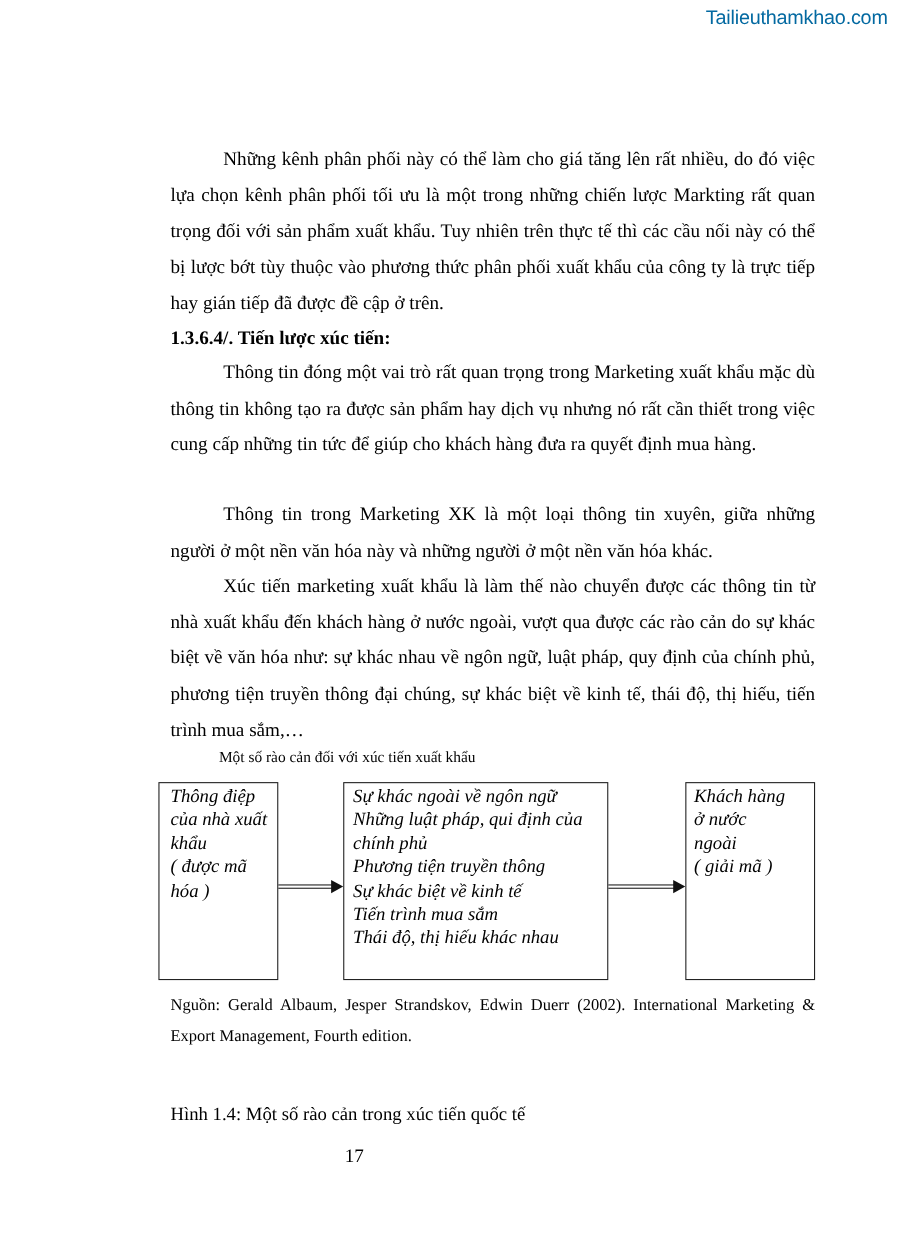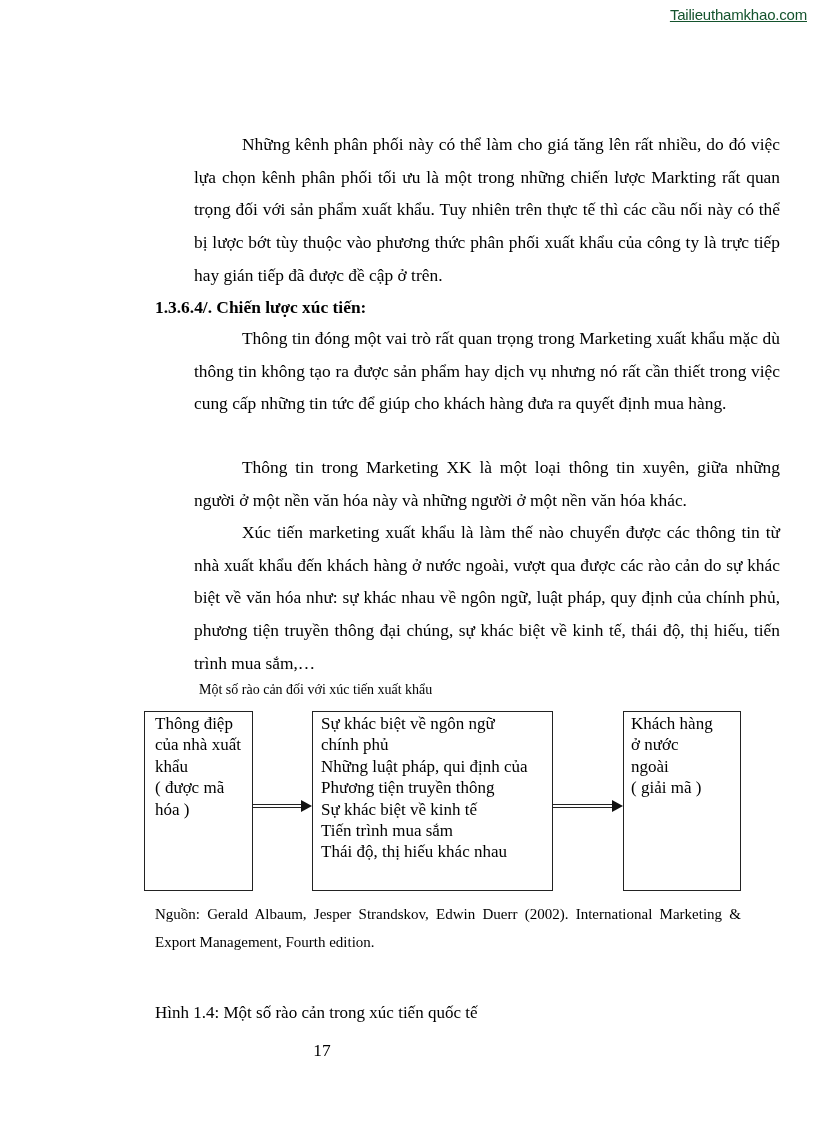--- a/index.html
+++ b/index.html
@@ -1,26 +1,26 @@
 <!DOCTYPE html>
 <html><head>
   <meta charset="utf-8">
   <style>
     html, body { margin: 0; padding: 0; background: #ffffff; }
     body { width: 816px; height: 1123px; position: relative; overflow: hidden;
            font-family: "Liberation Serif", "DejaVu Serif", serif; color: #000; }
     .watermark { position: absolute; top: 6px; right: 9px; font-family: "Liberation Sans", "DejaVu Sans", sans-serif;
-                 font-size: 15px; color: #14532d; letter-spacing: -0.2px; text-decoration: underline; }
+                 font-size: 18px; color: #0369a1; letter-spacing: -0.2px; }
     .para { position: absolute; left: 155px; width: 586px; font-size: 17.4px; line-height: 32.7px;
-            text-align: justify; text-align-last: left; margin-left: 39px; }
+            text-align: justify; text-align-last: left; }
     .para .indent { display: inline-block; width: 48px; }
     .heading { position: absolute; left: 155px; top: 295px; font-size: 17.4px; font-weight: bold; line-height: 24px; }
     .caption-line { position: absolute; left: 199px; top: 678px; font-size: 14px; line-height: 24px; }
     .box { position: absolute; border: 1.3px solid #222; box-sizing: border-box; font-size: 17px; line-height: 21.4px;
-           padding: 1px 0 0 10px; }
+           padding: 1px 0 0 10px; font-style: italic; }
     .box .ln { display: block; white-space: nowrap; }
     #box1 { left: 144px; top: 711px; width: 109px; height: 180px; }
     #box2 { left: 312px; top: 711px; width: 241px; height: 180px; padding-left: 8px; }
     #box3 { left: 623px; top: 711px; width: 118px; height: 180px; padding-left: 7px; }
     .arrow { position: absolute; height: 5px; }
     .arrow .shaft { position: absolute; left: 0; top: 0; height: 1.5px; border-top: 1.5px solid #222; border-bottom: 1.5px solid #222; }
     .arrow .head { position: absolute; top: -4px; width: 0; height: 0; border-top: 6px solid transparent;
                    border-bottom: 6px solid transparent; border-left: 11px solid #111; }
     #arrow1 { left: 253px; top: 804px; width: 59px; }
     #arrow1 .shaft { width: 49px; }
@@ -33,21 +33,21 @@
     .figcap { position: absolute; left: 155px; top: 1001px; font-size: 17px; line-height: 24px; }
     .pagenum { position: absolute; left: 0; width: 644px; top: 1040px; text-align: center; font-size: 17.4px; }
   </style>
 </head>
 <body>
 
 <div class="watermark">Tailieuthamkhao.com</div>
 
 <div class="para" style="top:128px;"><span class="indent"></span><span>Những kênh phân phối này có thể làm cho giá tăng lên rất nhiều, do đó việc lựa chọn kênh phân phối tối ưu là một trong những chiến lược Markting rất quan trọng đối với sản phẩm xuất khẩu. Tuy nhiên trên thực tế thì các cầu nối này có thể bị lược bớt tùy thuộc vào phương thức phân phối xuất khẩu của công ty là trực tiếp hay gián tiếp đã được đề cập ở trên.</span></div>
 
-<div class="heading">1.3.6.4/. Chiến lược xúc tiến:</div>
+<div class="heading">1.3.6.4/. Tiến lược xúc tiến:</div>
 
 <div class="para" style="top:322px;"><span class="indent"></span><span>Thông tin đóng một vai trò rất quan trọng trong Marketing xuất khẩu mặc dù thông tin không tạo ra được sản phẩm hay dịch vụ nhưng nó rất cần thiết trong việc cung cấp những tin tức để giúp cho khách hàng đưa ra quyết định mua hàng.</span></div>
 
 <div class="para" style="top:451px;"><span class="indent"></span><span>Thông tin trong Marketing XK là một loại thông tin xuyên, giữa những người ở một nền văn hóa này và những người ở một nền văn hóa khác.</span></div>
 
 <div class="para" style="top:516px;"><span class="indent"></span><span>Xúc tiến marketing xuất khẩu là làm thế nào chuyển được các thông tin từ nhà xuất khẩu đến khách hàng ở nước ngoài, vượt qua được các rào cản do sự khác biệt về văn hóa như: sự khác nhau về ngôn ngữ, luật pháp, quy định của chính phủ, phương tiện truyền thông đại chúng, sự khác biệt về kinh tế, thái độ, thị hiếu, tiến trình mua sắm,…</span></div>
 
 <div class="caption-line">Một số rào cản đối với xúc tiến xuất khẩu</div>
 
 <div class="box" id="box1">
@@ -57,23 +57,23 @@
   <span class="ln">( được mã</span>
   <span class="ln">hóa )</span>
 </div>
 
 <div class="arrow" id="arrow1">
   <div class="shaft"></div>
   <div class="head"></div>
 </div>
 
 <div class="box" id="box2">
-  <span class="ln">Sự khác biệt về ngôn ngữ</span>
+  <span class="ln">Sự khác ngoài về ngôn ngữ</span>
+  <span class="ln">Những luật pháp, qui định của</span>
   <span class="ln">chính phủ</span>
-  <span class="ln">Những luật pháp, qui định của</span>
   <span class="ln">Phương tiện truyền thông</span>
   <span class="ln">Sự khác biệt về kinh tế</span>
   <span class="ln">Tiến trình mua sắm</span>
   <span class="ln">Thái độ, thị hiếu khác nhau</span>
 </div>
 
 <div class="arrow" id="arrow2">
   <div class="shaft"></div>
   <div class="head"></div>
 </div>

